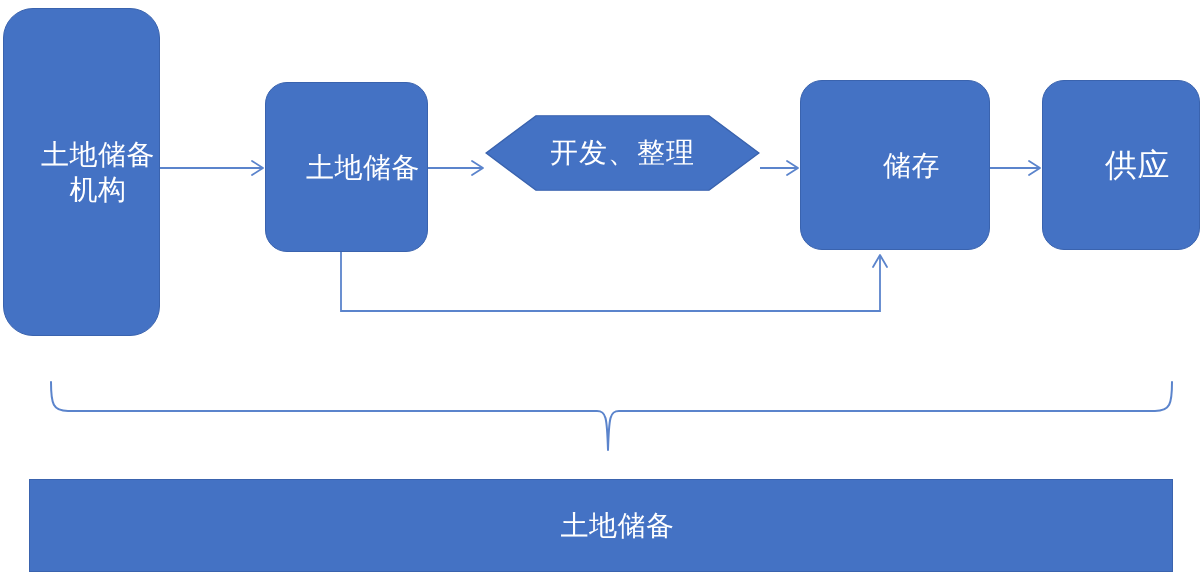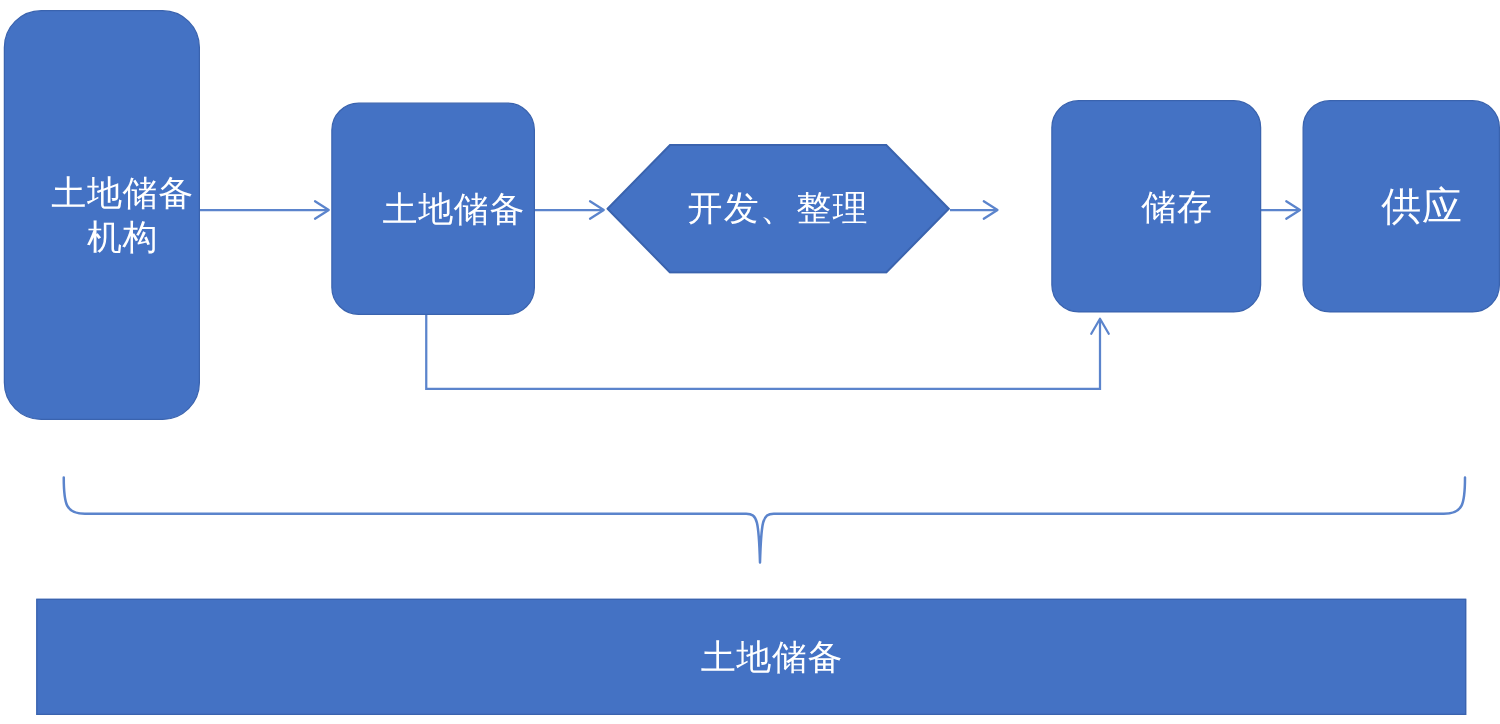--- a/index.html
+++ b/index.html
@@ -52,37 +52,36 @@
   
   #node-agency {
     left: 3px;  top: 8px;  width: 157px; height: 328px;
     font-size: 28px;
   }
   #node-acquire {
     left: 265px; top: 82px; width: 163px; height: 170px;
     font-size: 28px;
   }
   #node-store {
-    left: 800px; top: 80px; width: 168px; height: 170px;
+    left: 800px; top: 80px; width: 190px; height: 170px;
     font-size: 28px;
-    margin-left: 41px;
   }
   #node-supply {
     left: 1042px; top: 80px; width: 158px; height: 170px;
     font-size: 32px;
   }
   #node-bottom-bar {
     left: 29px; top: 479px; width: 1144px; height: 93px;
     font-size: 28px;
   }
 
   
   #node-develop {
     position: absolute;
-    left: 485px; top: 115px; width: 275px; height: 104px;
+    left: 485px; top: 115px; width: 275px; height: 76px;
     display: flex;
     align-items: center;
     justify-content: center;
     color: #ffffff;
     font-size: 28px;
     letter-spacing: 1px;
     user-select: none;
   }
   #node-develop .hex-svg {
     position: absolute;

